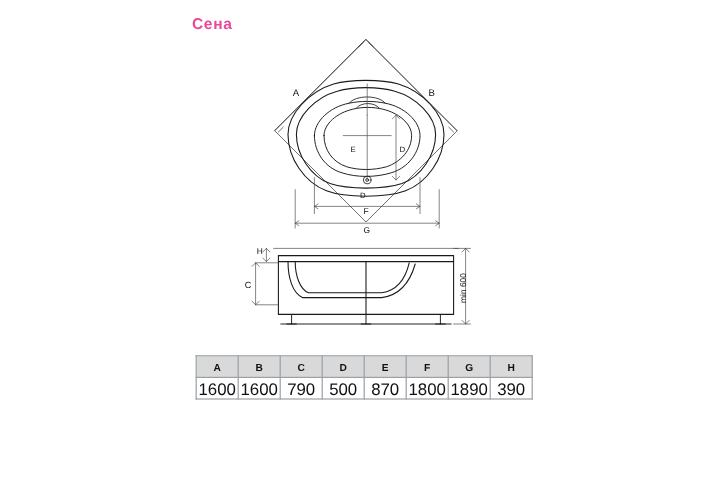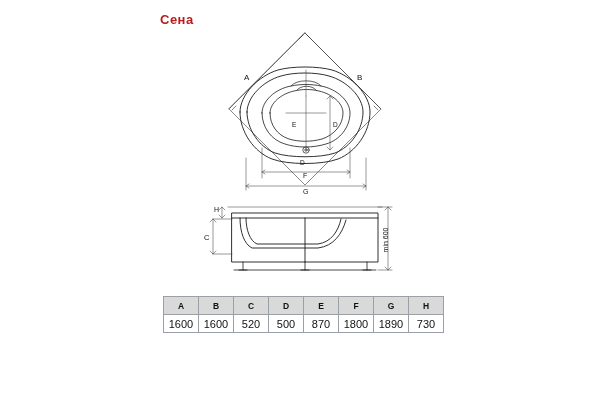--- a/index.html
+++ b/index.html
@@ -22,21 +22,21 @@
     height: 400px;
     background: #fff;
   }
   .title {
     position: absolute;
     left: 160px;
     top: 12px;
     font-size: 13px;
     font-weight: bold;
     letter-spacing: 0.5px;
-    color: #b91c1c;
+    color: #ec4899;
   }
   svg.diagram {
     position: absolute;
     left: 0;
     top: 0;
     width: 600px;
     height: 400px;
   }
   .tbl {
     position: absolute;
@@ -55,21 +55,21 @@
     padding: 0;
   }
   .tbl th {
     background: #d9d9d9;
     font-weight: bold;
     color: #111;
   }
   .tbl td {
     background: #ffffff;
     color: #111;
-    font-size: 11px;
+    font-size: 14px;
   }
 </style>
 </head>
 <body>
 
 <div id="page">
 
   <div class="title">Сена</div>
 
   <svg class="diagram" viewBox="0 0 600 400">
@@ -224,23 +224,23 @@
         <th>E</th>
         <th>F</th>
         <th>G</th>
         <th>H</th>
       </tr>
     </thead>
     <tbody>
       <tr>
         <td>1600</td>
         <td>1600</td>
-        <td>520</td>
+        <td>790</td>
         <td>500</td>
         <td>870</td>
         <td>1800</td>
         <td>1890</td>
-        <td>730</td>
+        <td>390</td>
       </tr>
     </tbody>
   </table>
 
 </div>
 
 </body></html>

